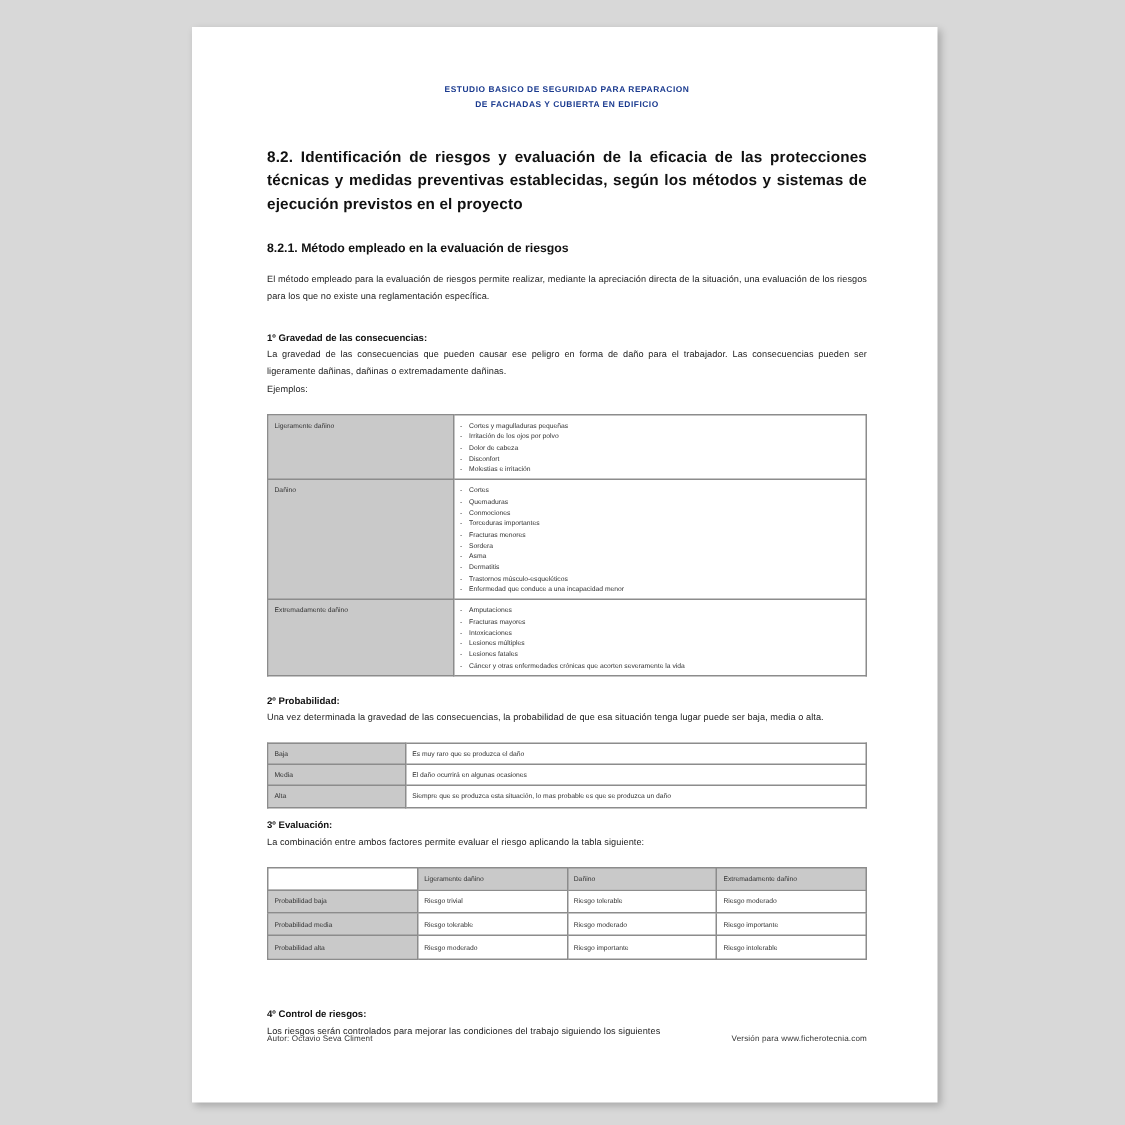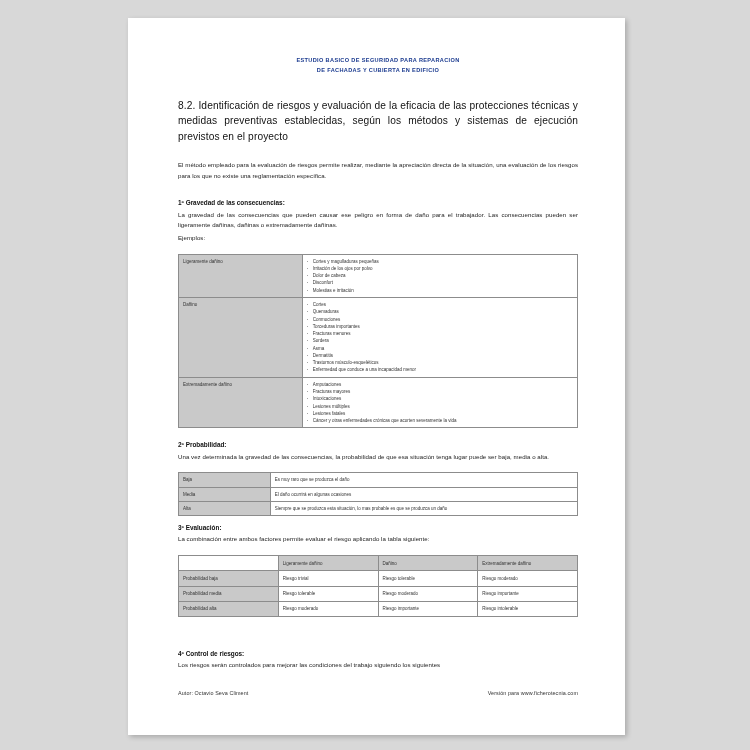--- a/index.html
+++ b/index.html
@@ -60,21 +60,21 @@
     font-weight: bold;
     color: #1a3a8f;
     letter-spacing: 0.35px;
     line-height: 1.75;
     margin-bottom: 22px;
   }
   .doc-header div { white-space: nowrap; }
 
   h1.sec-title {
     font-size: 10.2px;
-    font-weight: normal;
+    font-weight: bold;
     color: #111111;
     margin: 0 0 15px 0;
     line-height: 1.55;
     text-align: justify;
     letter-spacing: 0.1px;
   }
   h2.subsec-title {
     font-size: 8.2px;
     font-weight: bold;
     color: #111111;
@@ -175,20 +175,21 @@
     <div id="page-inner">
       <div id="content">
 
         <div class="doc-header">
           <div>ESTUDIO BASICO DE SEGURIDAD PARA REPARACION</div>
           <div>DE FACHADAS Y CUBIERTA EN EDIFICIO</div>
         </div>
 
         <h1 class="sec-title">8.2. Identificación de riesgos y evaluación de la eficacia de las protecciones técnicas y medidas preventivas establecidas, según los métodos y sistemas de ejecución previstos en el proyecto</h1>
 
+        <h2 class="subsec-title">8.2.1. Método empleado en la evaluación de riesgos</h2>
 
         <p class="body-text">El método empleado para la evaluación de riesgos permite realizar, mediante la apreciación directa de la situación, una evaluación de los riesgos para los que no existe una reglamentación específica.</p>
 
         <div class="gap-sm"></div>
 
         <div class="run-head">1º Gravedad de las consecuencias:</div>
         <p class="body-text tight">La gravedad de las consecuencias que pueden causar ese peligro en forma de daño para el trabajador. Las consecuencias pueden ser ligeramente dañinas, dañinas o extremadamente dañinas.</p>
         <p class="body-text">Ejemplos:</p>
 
         <table class="doc-table gravity-table">

